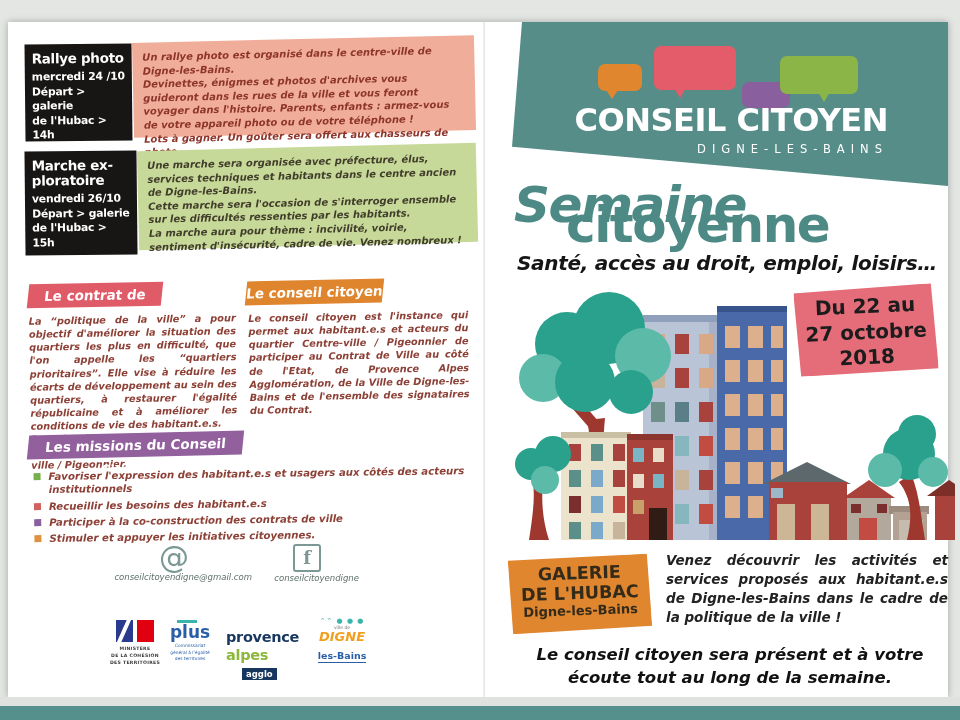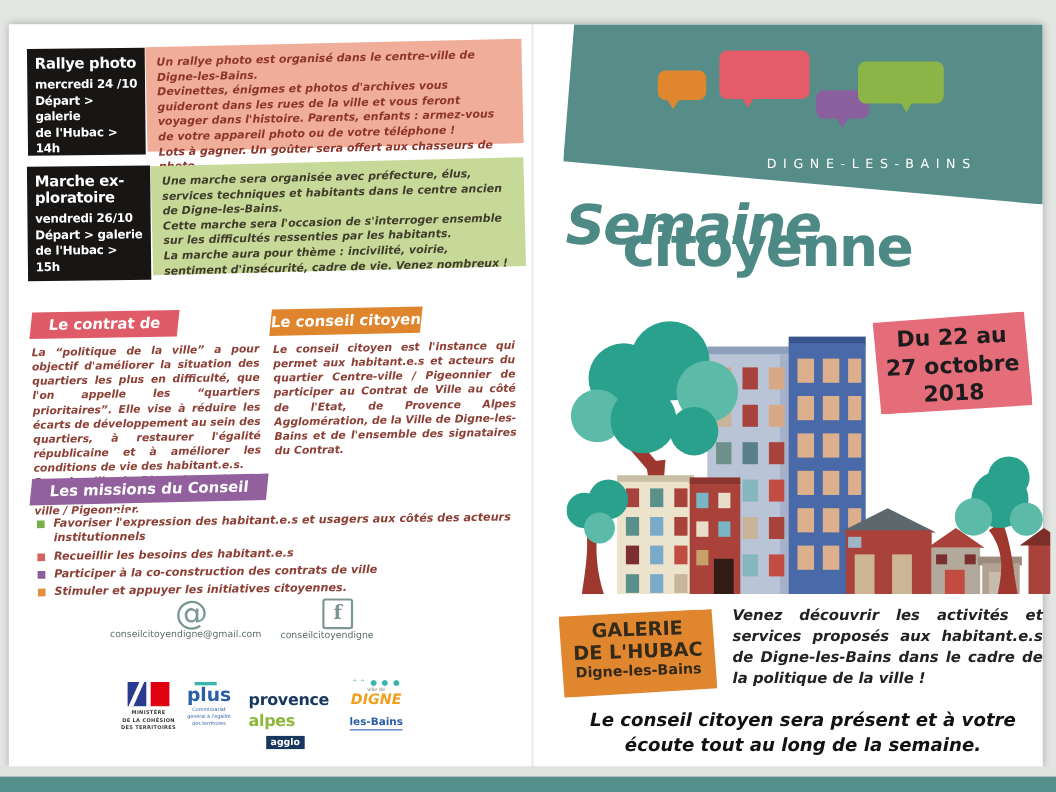--- a/index.html
+++ b/index.html
@@ -17,21 +17,21 @@
   .desc-salmon{background:#f0ae9a;color:#8e352b;}
   .desc-green{background:#c7d999;color:#413d2b;}
   .taglabel{color:#fff;font-weight:bold;font-size:13.5px;text-align:center;line-height:24px;height:24px;box-sizing:border-box;}
   .bodytxt{font-style:italic;font-weight:bold;font-size:9.8px;line-height:1.34;color:#8d4036;text-align:justify;white-space:pre-line;}
   .missions-item{display:flex;align-items:flex-start;margin-bottom:3px;}
   .missions-item .sq{width:7px;height:7px;margin:3px 8px 0 0;flex:none;}
   .missions-item .mtxt{font-style:italic;font-weight:bold;font-size:10.2px;color:#8d4036;line-height:1.3;}
   .b0{background:#76b04b;} .b1{background:#d2625f;} .b2{background:#8a5f9e;} .b3{background:#df9140;}
   .contact-icon-at{font-size:30px;color:#7b9894;text-align:center;}
   .fb-box{width:24px;height:24px;border:2px solid #7b9894;border-radius:3px;color:#7b9894;font-weight:bold;font-size:18px;text-align:center;line-height:24px;font-family:"DejaVu Serif","Liberation Serif",serif;}
-  .contact-label{font-size:8.5px;color:#5c6f6b;text-align:left;}
+  .contact-label{font-size:8.5px;color:#5c6f6b;text-align:right;font-style:italic;}
 
   
   .logo{text-align:center;}
   .flag{width:38px;height:22px;margin:0 auto;display:flex;}
   .flag .bl{flex:1;background:#2a3b8f;position:relative;overflow:hidden;}
   .flag .bl:after{content:"";position:absolute;left:6px;top:-4px;width:4px;height:30px;background:#fff;transform:rotate(24deg);}
   .flag .wh{width:4px;background:#fff;}
   .flag .rd{flex:1;background:#e1000f;}
   .ministere-txt{font-size:4.6px;font-weight:bold;color:#3a3a3a;letter-spacing:.3px;line-height:1.5;margin-top:4px;white-space:pre-line;}
   .cget-bar{width:20px;height:3px;background:#3ab5ae;margin:0 auto 1px 10px;}
@@ -159,25 +159,27 @@
     <div class="digne-prefix">ville de</div>
     <div class="digne-name">DIGNE</div>
     <div class="digne-suffix">les-Bains</div>
   </div>
 
   <div class="abs banner">
     <div class="bubble bub-orange"></div>
     <div class="bubble bub-pink"></div>
     <div class="bubble bub-purple"></div>
     <div class="bubble bub-green"></div>
+    <div class="banner-title">CONSEIL CITOYEN</div>
     <div class="banner-sub">DIGNE-LES-BAINS</div>
   </div>
 
   <div class="abs big-word" style="left:514px;top:180px;font-style:italic;">Semaine</div>
   <div class="abs big-word" style="left:566px;top:200px;">citoyenne</div>
+  <div class="abs tagline" style="left:517px;top:251px;width:432px;">Santé, accès au droit, emploi, loisirs…</div>
 
   <div class="abs datebox">
     <div class="dtxt">Du 22 au
 27 octobre
 2018</div>
   </div>
 
   <svg class="abs" style="left:515px;top:282px;" width="440" height="262" viewBox="0 0 440 262">
 
     <g>

